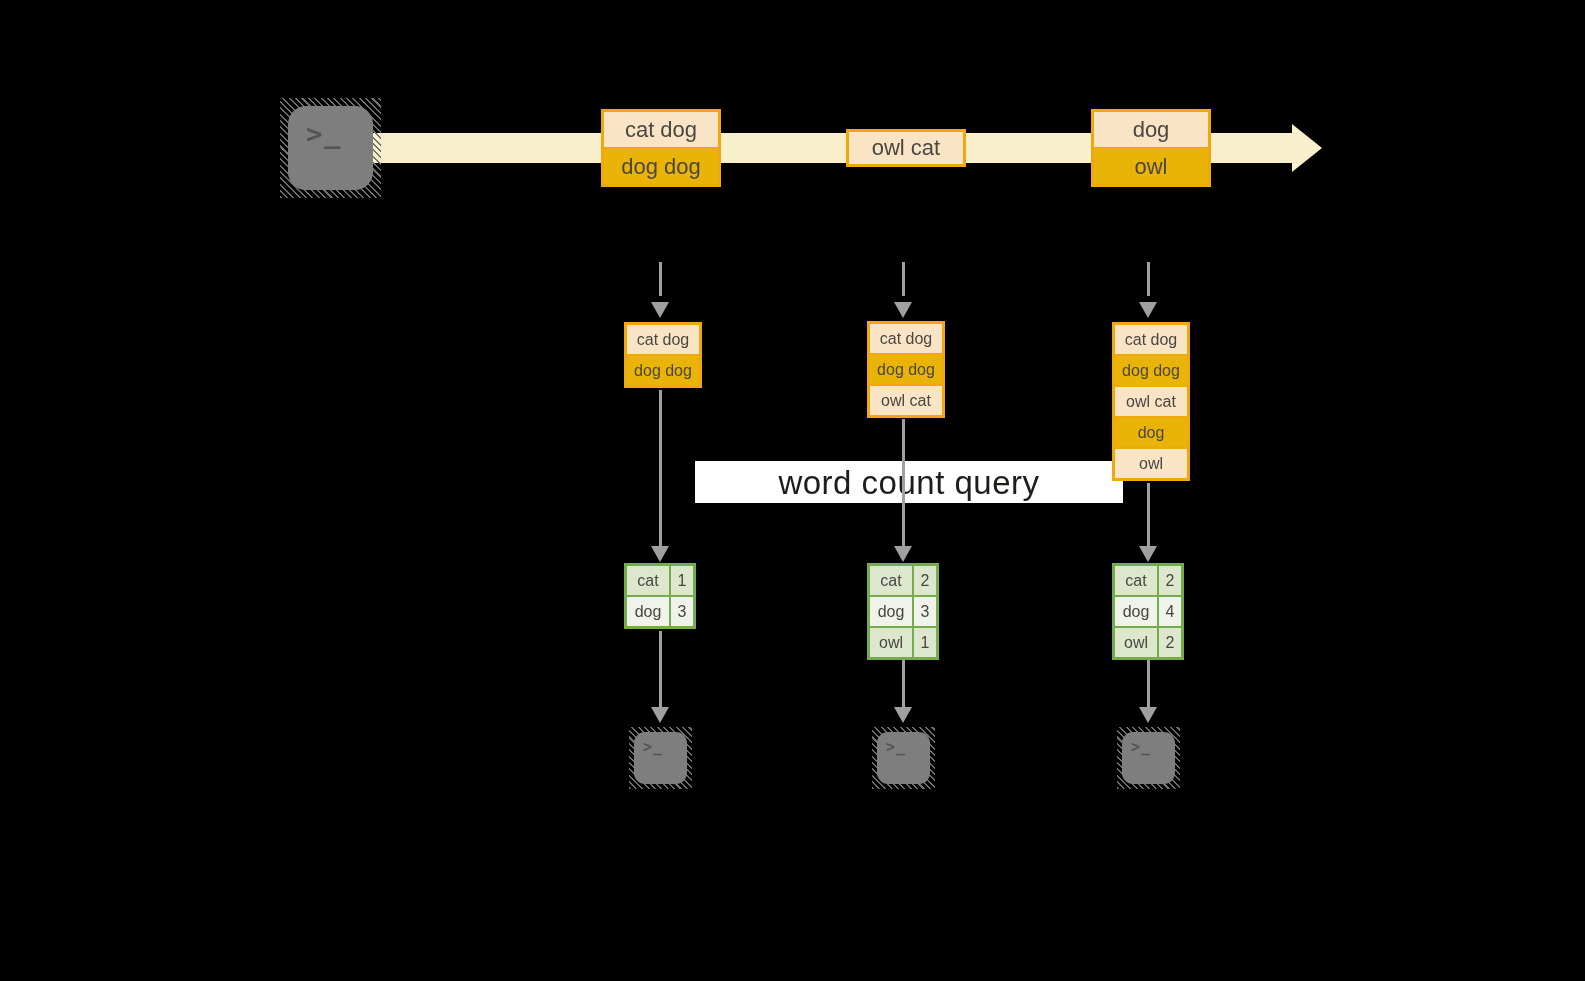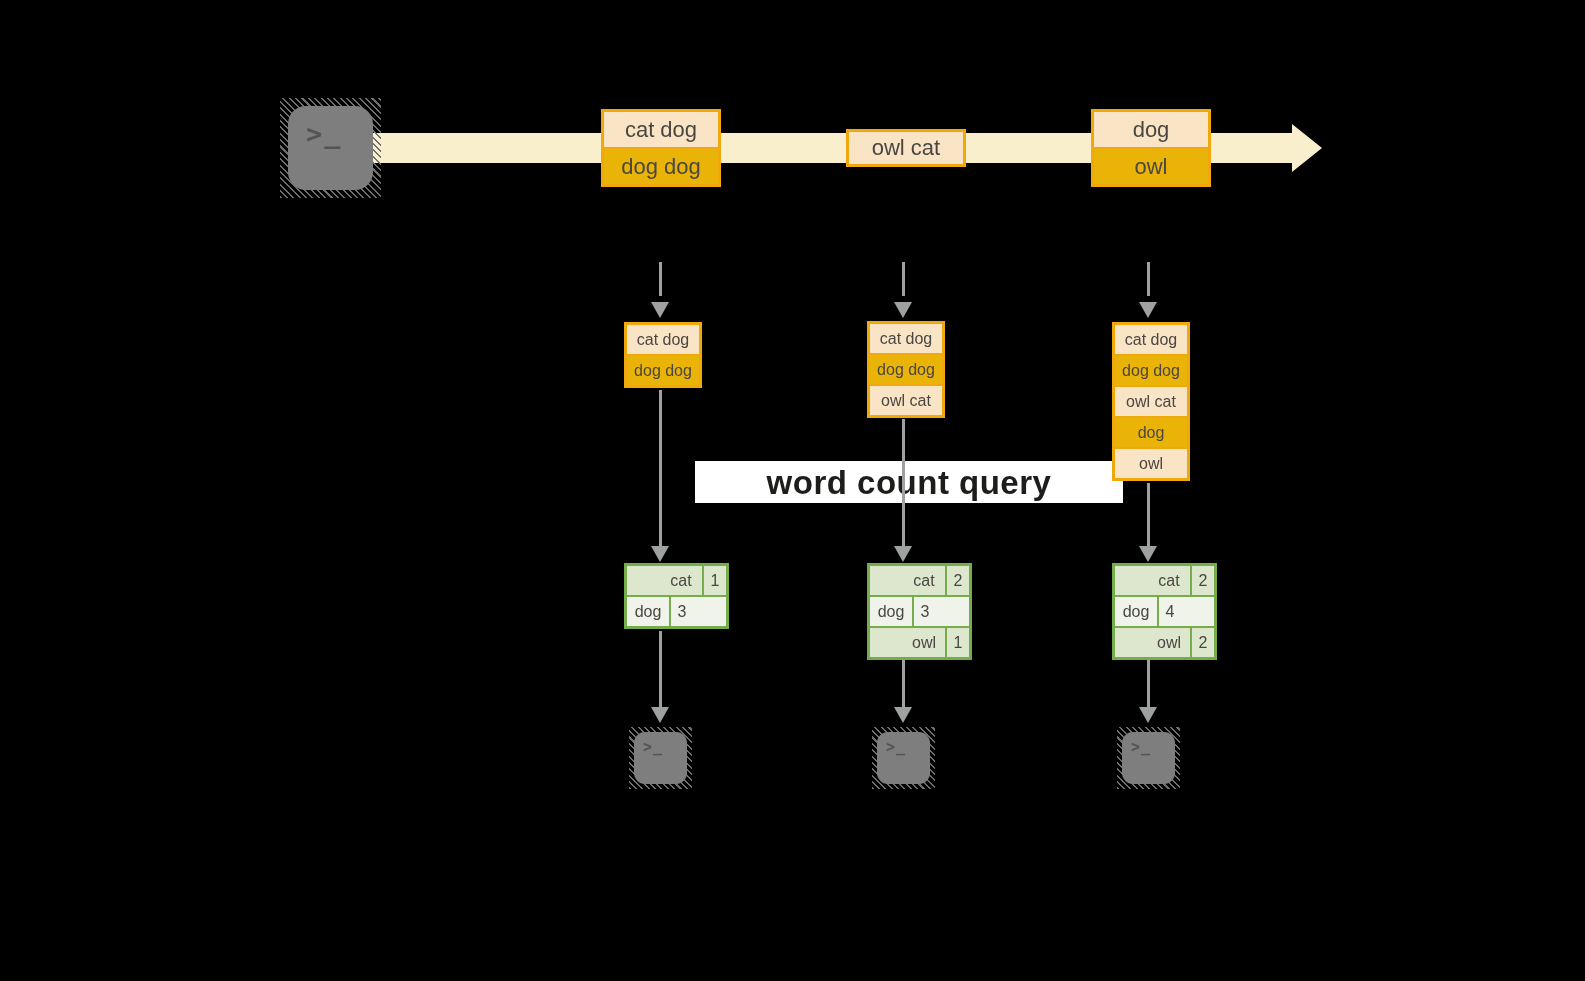--- a/index.html
+++ b/index.html
@@ -32,32 +32,32 @@
   .peach{background:#FAE4C6;}
   .cream{background:#eab308;}
   .state{z-index:4;}
 
   
   .gtable{position:absolute;border:3px solid #75AC4C;z-index:4;box-sizing:content-box;}
   .grow{display:flex;height:29px;line-height:29px;}
   .grow + .grow{border-top:2px solid #75AC4C;}
   .gword{width:42px;text-align:center;font-size:16px;color:#4A4742;border-right:2px solid #75AC4C;}
   .gcount{width:22px;text-align:center;font-size:16px;color:#4A4742;}
-  .fill-a{background:#DCE7CE;padding-left:33px;}
+  .fill-a{background:#DCE7CE;}
   .fill-b{background:#EFF3EA;}
 
   
   .aline{position:absolute;width:3px;background:#9FA0A0;z-index:5;}
   .ahead{position:absolute;width:0;height:0;z-index:5;
          border-left:9px solid transparent;border-right:9px solid transparent;
          border-top:16px solid #9FA0A0;}
 
   
   .banner{position:absolute;left:695px;top:461px;width:428px;height:42px;background:#FFFFFF;
-          z-index:3;text-align:center;line-height:44px;font-size:33px;font-weight:700;
+          z-index:3;text-align:center;line-height:44px;font-size:33px;font-weight:400;
           color:#1D1D1B;letter-spacing:0.5px;}
 </style>
 </head>
 <body>
 
 <div style="position:absolute;inset:0;">
 
   <div class="band"></div>
   <div class="band-head"></div>
 

